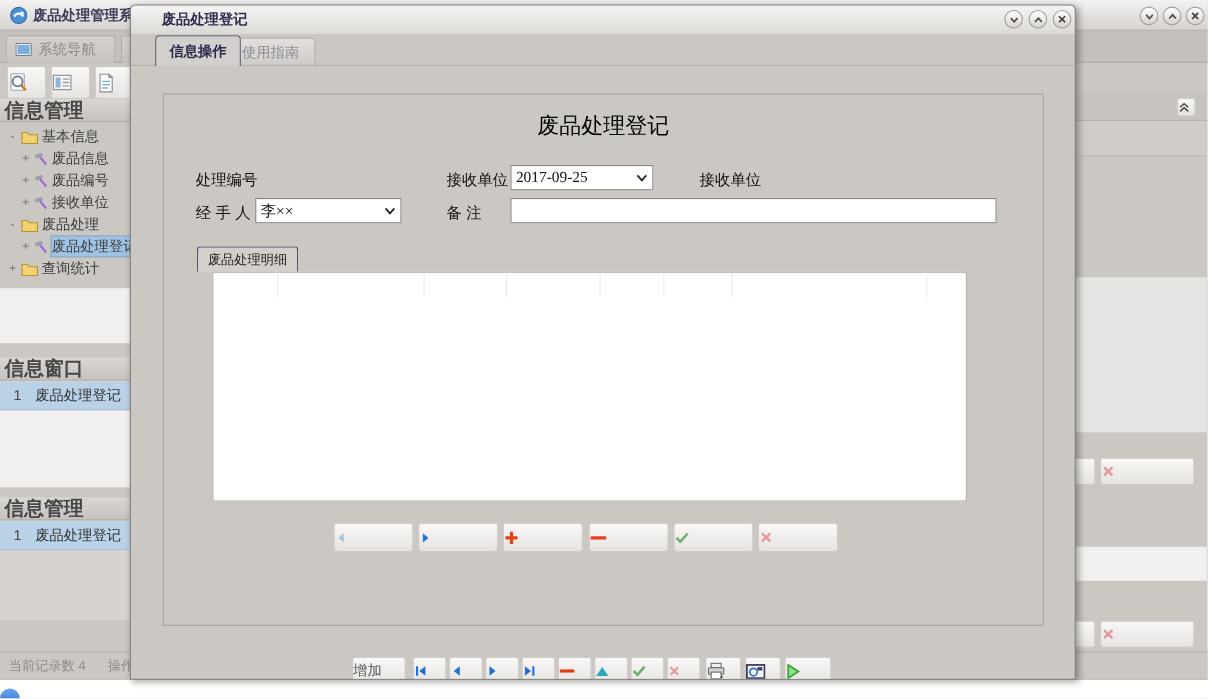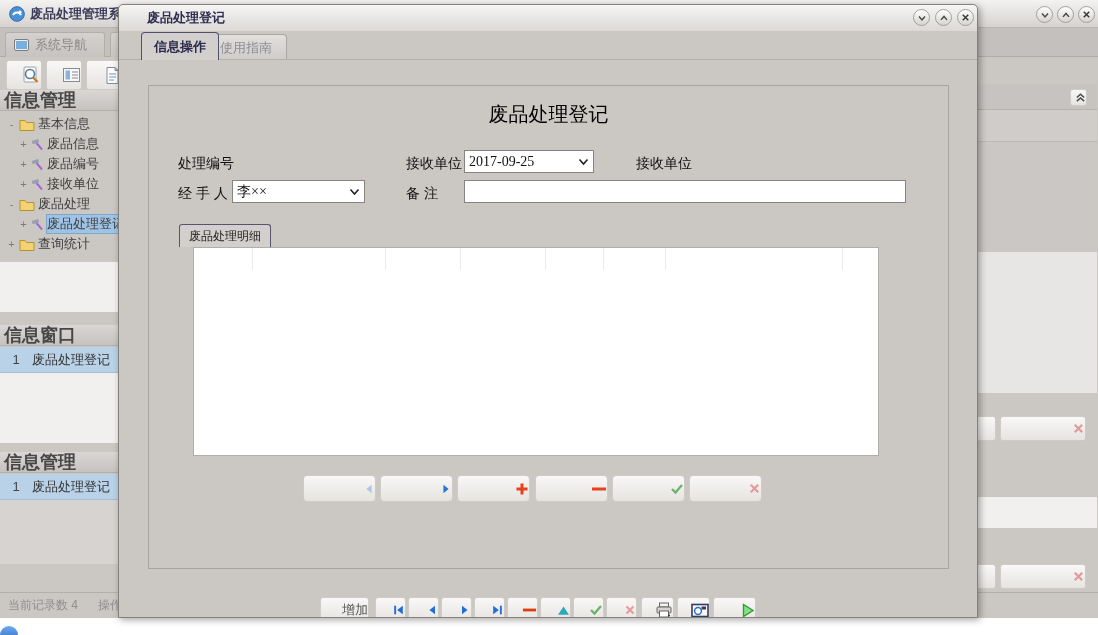--- a/index.html
+++ b/index.html
@@ -1,18 +1,18 @@
 <!DOCTYPE html>
 <html><head>
 <meta charset="utf-8">
 <style>
   html,body{margin:0;padding:0;background:#fff;font-family:"Liberation Sans","DejaVu Sans",sans-serif;}
   #screen{position:relative;width:1098px;height:635px;overflow:hidden;background:#fff;}
   .abs{position:absolute;}
-  .btn3d{background:linear-gradient(#f9f8f7,#e6e3e0);border:1px solid #cfcbc7;border-radius:3px;box-sizing:border-box;display:flex;align-items:center;justify-content:flex-end;}
+  .btn3d{background:linear-gradient(#f9f8f7,#e6e3e0);border:1px solid #cfcbc7;border-radius:3px;box-sizing:border-box;display:flex;align-items:center;justify-content:flex-start;}
   .circle-btn{width:17px;height:17px;border-radius:50%;background:linear-gradient(#fefefd,#d7d4d1);border:1px solid #a39f9b;box-sizing:border-box;display:flex;align-items:center;justify-content:center;}
   .field{background:#fff;border:1px solid #878480;box-sizing:border-box;display:flex;align-items:center;padding:0 4px;font-family:"Liberation Serif","DejaVu Serif",serif;font-size:14px;color:#111;}
   .field .chev{margin-left:auto;}
   input.fieldinput{background:#fff;border:1px solid #878480;box-sizing:border-box;padding:0 4px;font-family:"Liberation Serif","DejaVu Serif",serif;font-size:14px;color:#111;outline:none;}
   .label14{font-size:14px;color:#111;line-height:24px;white-space:nowrap;}
   
   #main-window{left:0;top:0;width:1098px;height:618px;background:#cbc7c3;border-bottom:1px solid #98948f;box-sizing:border-box;}
   .titlebar{left:0;top:0;width:1098px;height:28px;background:linear-gradient(#f3f2f1,#d6d3d0);border-bottom:1px solid #b8b4b1;box-sizing:border-box;}
   .mw-title{left:30px;top:0;height:28px;line-height:28px;font-weight:bold;font-size:13px;color:#3c3c5a;white-space:nowrap;}
   .tabbar{left:0;top:28px;width:1098px;height:29px;background:#c4c0bd;border-bottom:1px solid #b0aca8;box-sizing:border-box;}

